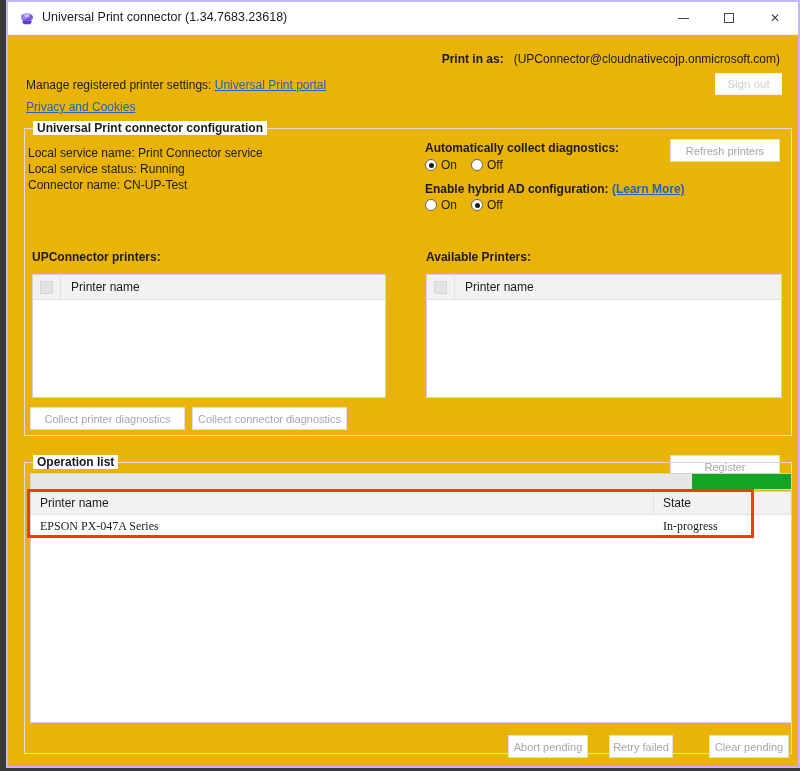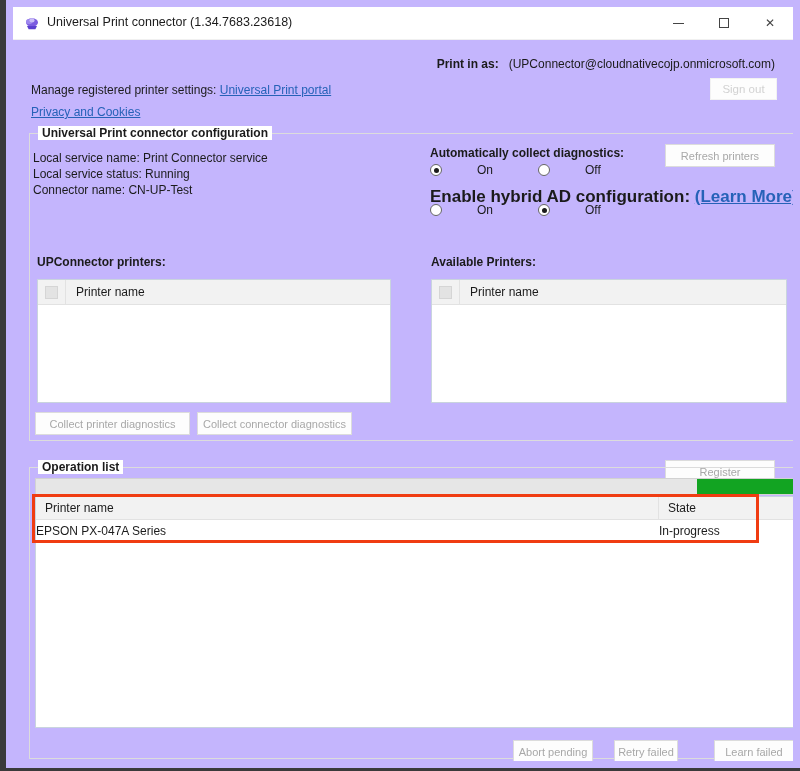--- a/index.html
+++ b/index.html
@@ -6,22 +6,22 @@
     margin: 0; padding: 0;
     width: 800px; height: 771px;
     background: #3a3a3a;
     font-family: "Liberation Sans", sans-serif;
     overflow: hidden;
   }
   #app {
     position: absolute;
     left: 6px; top: 0;
     width: 794px; height: 768px;
-    background: #c4b5fd;
-    border: 7px solid #c4b5fd;
+    background: #eab308;
+    border: 2px solid #c4b5fd;
     box-sizing: border-box;
     overflow: hidden;
   }
 
   
   .titlebar {
     position: absolute; left: 0; top: 0;
     width: 100%; height: 33px;
     background: #ffffff;
     border-bottom: 1px solid #f0f0f0;
@@ -103,23 +103,23 @@
     font-size: 12px; color: #1b1b1b; line-height: 16px;
   }
 
   
   .diag-title {
     position: absolute; left: 417px; top: 139px;
     font-size: 12px; font-weight: bold; color: #1b1b1b; white-space: nowrap;
   }
   .hybrid-title {
     position: absolute; left: 417px; top: 180px;
-    font-size: 17px; font-weight: bold; color: #1b1b1b; white-space: nowrap;
-  }
-  .radio-row { position: absolute; font-size: 12px; color: #1b1b1b; display: flex; align-items: center; gap: 31px; }
+    font-size: 12px; font-weight: bold; color: #1b1b1b; white-space: nowrap;
+  }
+  .radio-row { position: absolute; font-size: 12px; color: #1b1b1b; display: flex; align-items: center; }
   #diag-radios { left: 417px; top: 156px; }
   #hybrid-radios { left: 417px; top: 196px; }
   .radio {
     width: 12px; height: 12px; border-radius: 50%;
     border: 1px solid #666; background: #fff;
     display: inline-block; position: relative;
     margin-right: 4px;
     box-sizing: border-box;
   }
   .radio.checked::after {
@@ -226,21 +226,23 @@
     box-sizing: border-box;
   }
   .op-row {
     height: 22px;
     display: flex; align-items: stretch;
     background: #ffffff;
   }
   .op-row .ocell {
     font-size: 12px; color: #1b1b1b;
     display: flex; align-items: center;
-    box-sizing: border-box;
+    padding-left: 9px;
+    box-sizing: border-box;
+    font-family: Liberation Serif, serif;
   }
   .col-name  { width: 623px; }
   .col-state { width: 100px; }
   .col-rest  { flex: 1; }
 
   .highlight-box {
     position: absolute;
     left: 19px; top: 487px;
     width: 727px; height: 49px;
     border: 3px solid #f03c12;
@@ -362,15 +364,15 @@
       <div class="ocell col-name">EPSON PX-047A Series</div>
       <div class="ocell col-state">In-progress</div>
       <div class="ocell col-rest"></div>
     </div>
   </div>
 
   <div class="highlight-box" style="border-color: rgb(240, 60, 18);"></div>
 
   <div class="btn" id="btn-abort">Abort pending</div>
   <div class="btn" id="btn-retry">Retry failed</div>
-  <div class="btn" id="btn-clear">Learn failed</div>
+  <div class="btn" id="btn-clear">Clear pending</div>
 
 </div>
 
 </body></html>

